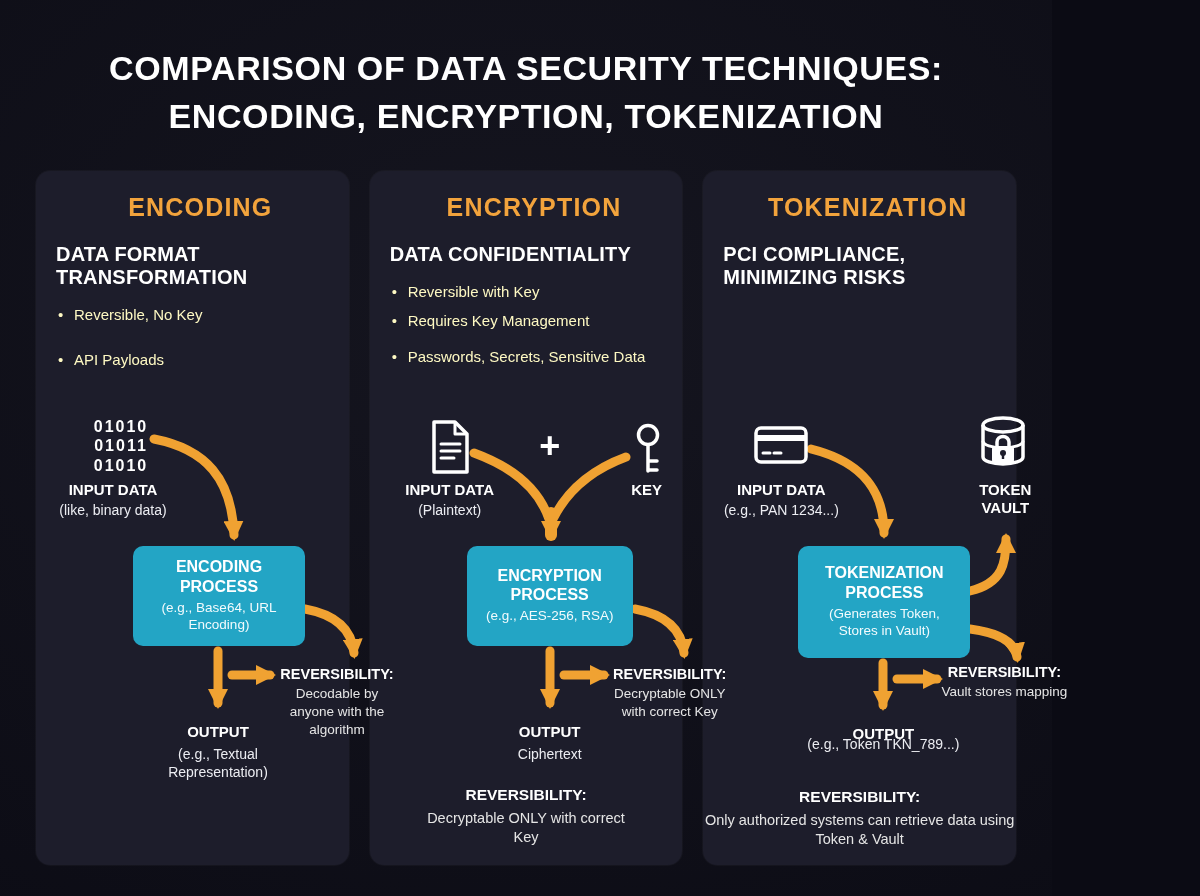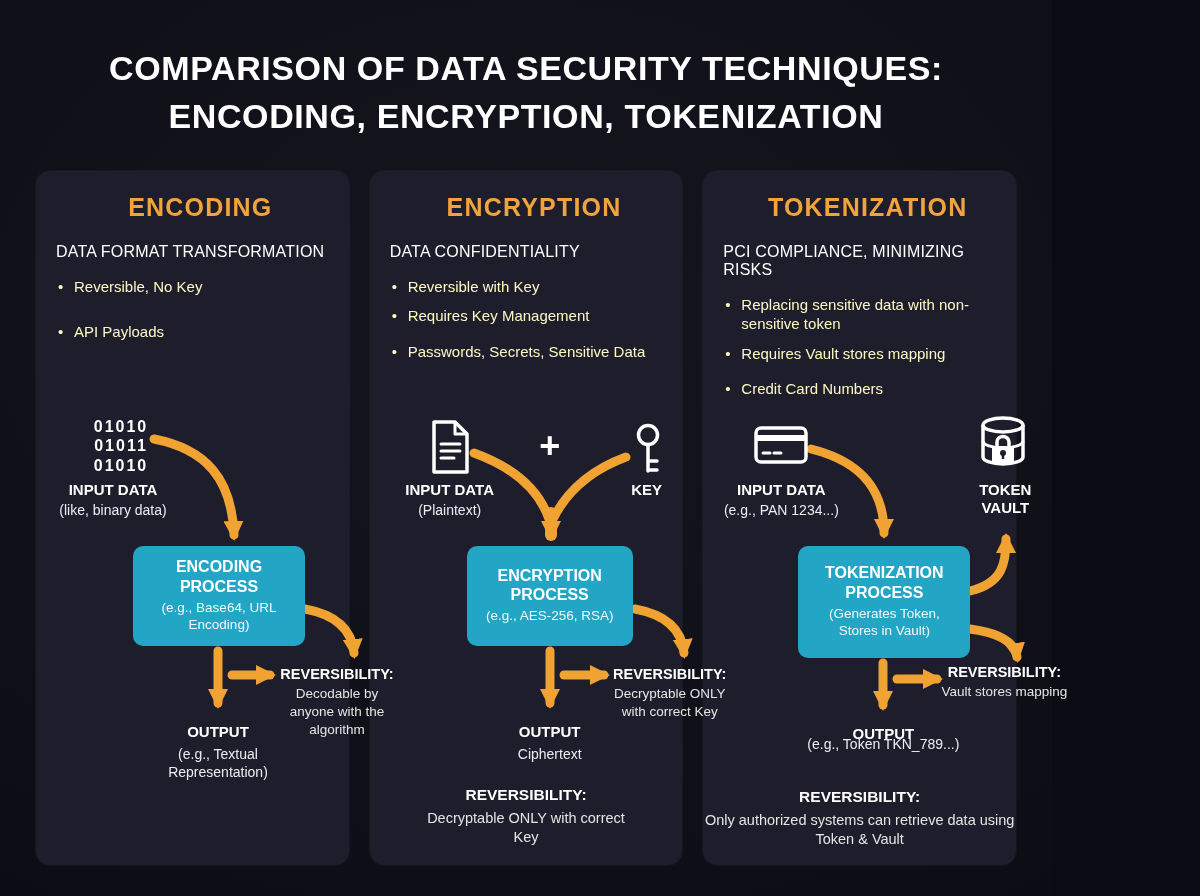--- a/index.html
+++ b/index.html
@@ -22,21 +22,21 @@
   .cards { display:flex; gap:21px; margin-top:30px; }
   .card {
     width:362px; height:694px; background:#1d1d2b; border-radius:14px;
     box-shadow:0 0 0 1px rgba(255,255,255,0.03);
   }
   .card-title {
     color:#f2a33c; font-size:25px; font-weight:bold; letter-spacing:1.2px;
     text-align:center; padding-top:22px; height:58px;margin-left:16px;
   }
   .card-info { height:184px; padding:14px 16px 0 20px; }
-  .card-subtitle { font-size:16px; font-weight:normal; letter-spacing:0.2px; margin-bottom:16px; }
+  .card-subtitle { font-size:20px; font-weight:bold; letter-spacing:0.2px; margin-bottom:16px; }
   .bullets { list-style:none; }
   .bullets li {
     position:relative; font-size:15px; line-height:1.3; padding-left:18px;
     margin-bottom:10px; color:#fef9c3;
   }
   .bullets li::before { content:"•"; position:absolute; left:2px; }
   .bullets.spaced li { margin-bottom:26px; }
   .diagram { position:relative; height:452px; }
   .arrows { position:absolute; left:0; top:0; width:362px; height:452px; pointer-events:none; }
   .flow-label {
@@ -167,25 +167,20 @@
           <div class="rev-label">REVERSIBILITY:</div>
           <div class="rev-text" style="width:200px;">Decryptable ONLY with correct Key</div>
         </div>
       </div>
     </section>
 
     <section class="card">
       <h2 class="card-title">TOKENIZATION</h2>
       <div class="card-info">
         <h3 class="card-subtitle">PCI COMPLIANCE, MINIMIZING RISKS</h3>
-        <ul class="bullets">
-          <li>Replacing sensitive data with non-sensitive token</li>
-          <li>Requires Vault stores mapping</li>
-          <li style="margin-top:16px;">Credit Card Numbers</li>
-        </ul>
       </div>
       <div class="diagram">
         <svg class="arrows" viewBox="0 0 362 452">
           <path d="M108,36 C164,50 181,82 181,120" fill="none" stroke="#f0a232" stroke-width="9" stroke-linecap="round" marker-end="url(#ah)"></path>
           <path d="M267,178 C300,170 303,150 303,126" fill="none" stroke="#f0a232" stroke-width="9" stroke-linecap="round" marker-end="url(#ah)"></path>
           <path d="M267,216 C298,220 312,230 314,244" fill="none" stroke="#f0a232" stroke-width="9" stroke-linecap="round" marker-end="url(#ah)"></path>
           <path d="M180,250 L180,292" fill="none" stroke="#f0a232" stroke-width="9" stroke-linecap="round" marker-end="url(#ah)"></path>
           <path d="M194,266 L234,266" fill="none" stroke="#f0a232" stroke-width="9" stroke-linecap="round" marker-end="url(#ah)"></path>
         </svg>
         <svg class="icon" style="left:51px;top:12px;" width="54" height="40" viewBox="0 0 54 40">

